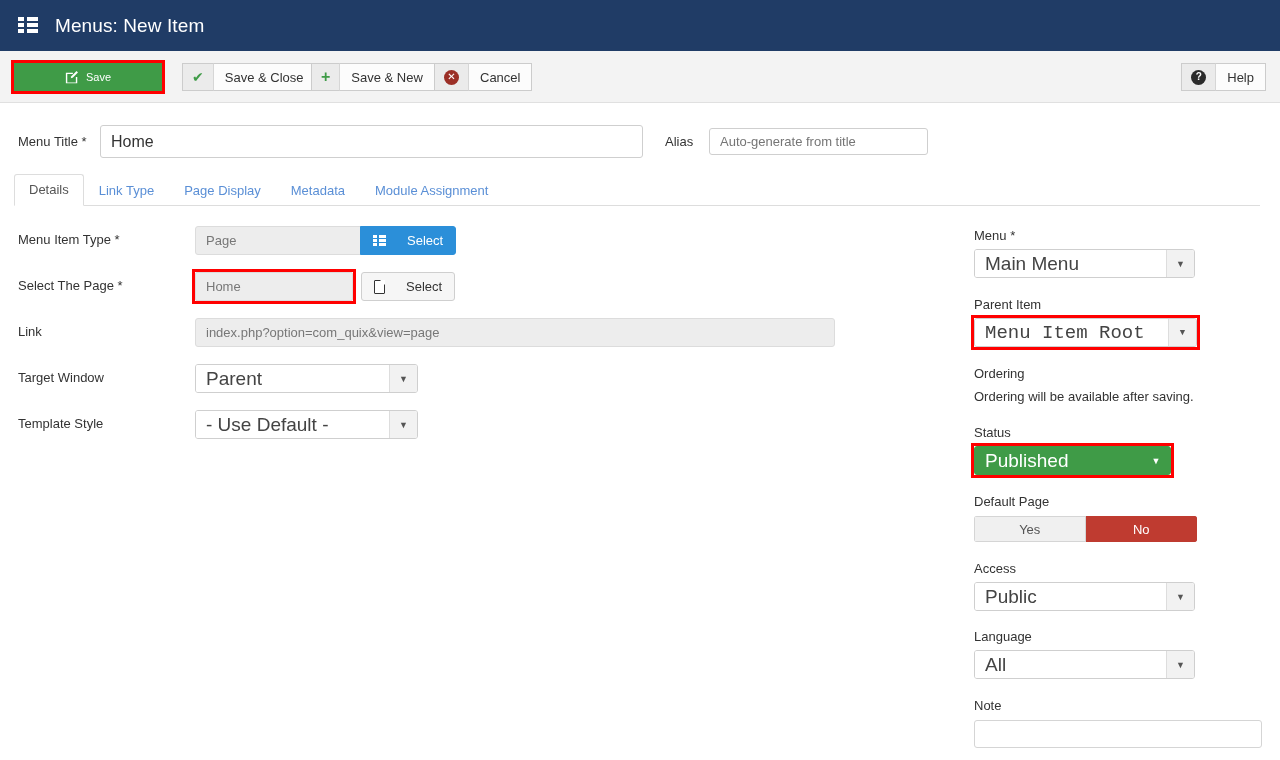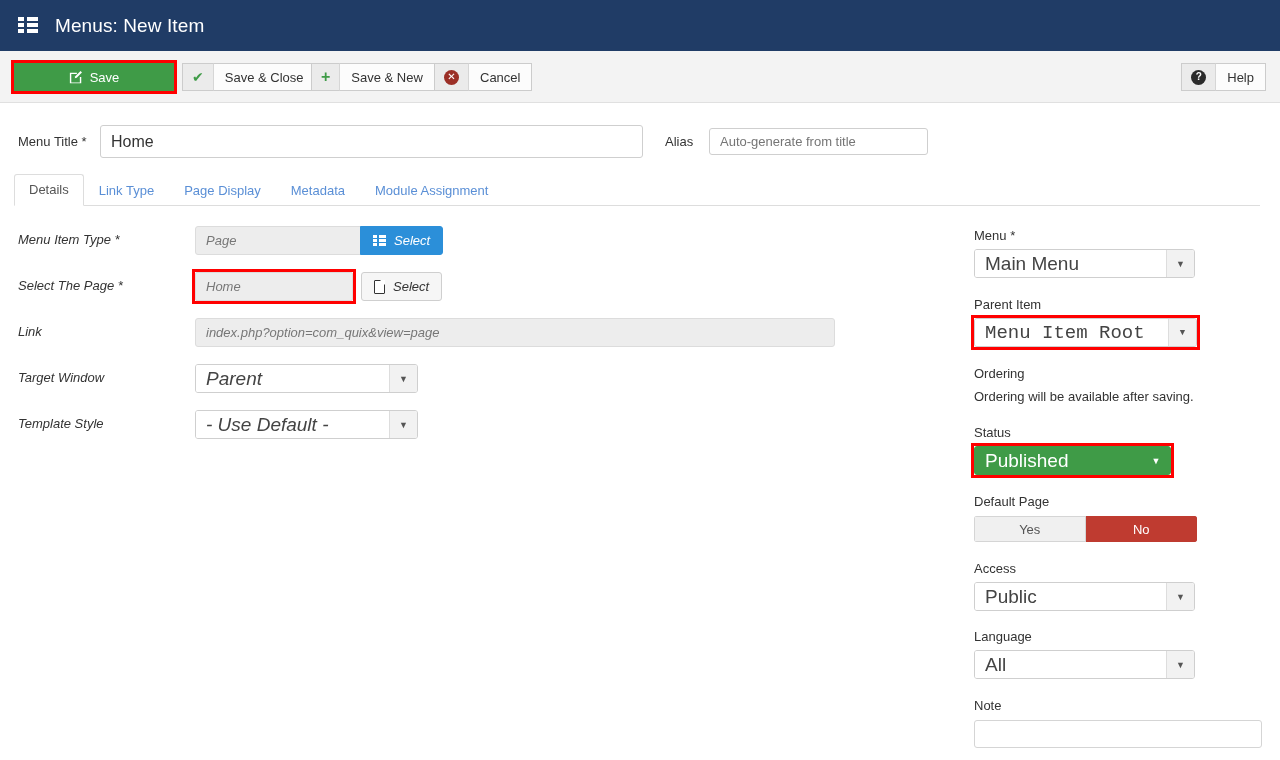--- a/index.html
+++ b/index.html
@@ -56,21 +56,21 @@
     background: #f7f7f7;
     border: 1px solid #cccccc;
     font-size: 13px; color: #333333;
     height: 28px; padding: 0 11px;
     white-space: nowrap;
   }
   .btn.icon-part { padding: 0 9px; background: #ebebeb; border-right: none; }
   .btn.text-part { border-left: 1px solid #d6d6d6; background: #fcfcfc; }
   .btn-save {
     background: #3f9b47; color: #ffffff; border: 1px solid #3f9b47;
-    width: 160px; justify-content: center; font-size: 13px;
+    width: 148px; justify-content: center; font-size: 11px;
     height: 28px; display: flex; align-items: center; gap: 7px;
   }
   .redbox { outline: 3px solid #ff0000; outline-offset: 0px; }
   .save-wrap { position: absolute; left: 14px; top: 12px; }
 
   .chk { color: #3f9b47; font-size: 14px; line-height: 1; }
   .plus { color: #3f9b47; font-size: 16px; line-height: 1; font-weight: bold; }
   .xcircle {
     width: 15px; height: 15px; border-radius: 50%;
     background: #9b2f26; color: #ffffff; font-size: 10px;
@@ -118,32 +118,32 @@
     top: 1px; white-space: nowrap;
   }
   .tab.active {
     color: #555555; background: #ffffff;
     border: 1px solid #dddddd; border-bottom: 1px solid #ffffff;
     border-radius: 3px 3px 0 0;
   }
 
   
   .form-left { position: absolute; top: 226px; left: 0; width: 760px; }
-  .frow { position: relative; height: 46px; font-style: italic; }
+  .frow { position: relative; height: 46px; }
   .frow .flabel { position: absolute; left: 18px; top: 6px; font-size: 13px; color: #333333; }
 
   .readonly-field {
     background: #ededed; border: 1px solid #dcdcdc; border-radius: 3px;
     color: #777777; font-size: 13px; height: 29px; line-height: 27px;
     padding: 0 10px;
   }
   .select-btn {
     background: #2b8fd9; color: #ffffff; border: 1px solid #2b8fd9;
     border-radius: 3px; font-size: 13px; height: 29px;
-    display: flex; align-items: center; gap: 8px; padding: 0 12px;
+    display: flex; align-items: center; gap: 21px; padding: 0 12px;
   }
   .select-btn.plain {
     background: #f6f6f6; color: #333333; border: 1px solid #cfcfcf;
   }
   .mini-list {
     width: 13px; height: 11px; display: grid;
     grid-template-columns: 4px 7px; grid-template-rows: 3px 3px 3px; gap: 1px 2px;
   }
   .mini-list i { display: block; background: #ffffff; }
   .doc-icon {

